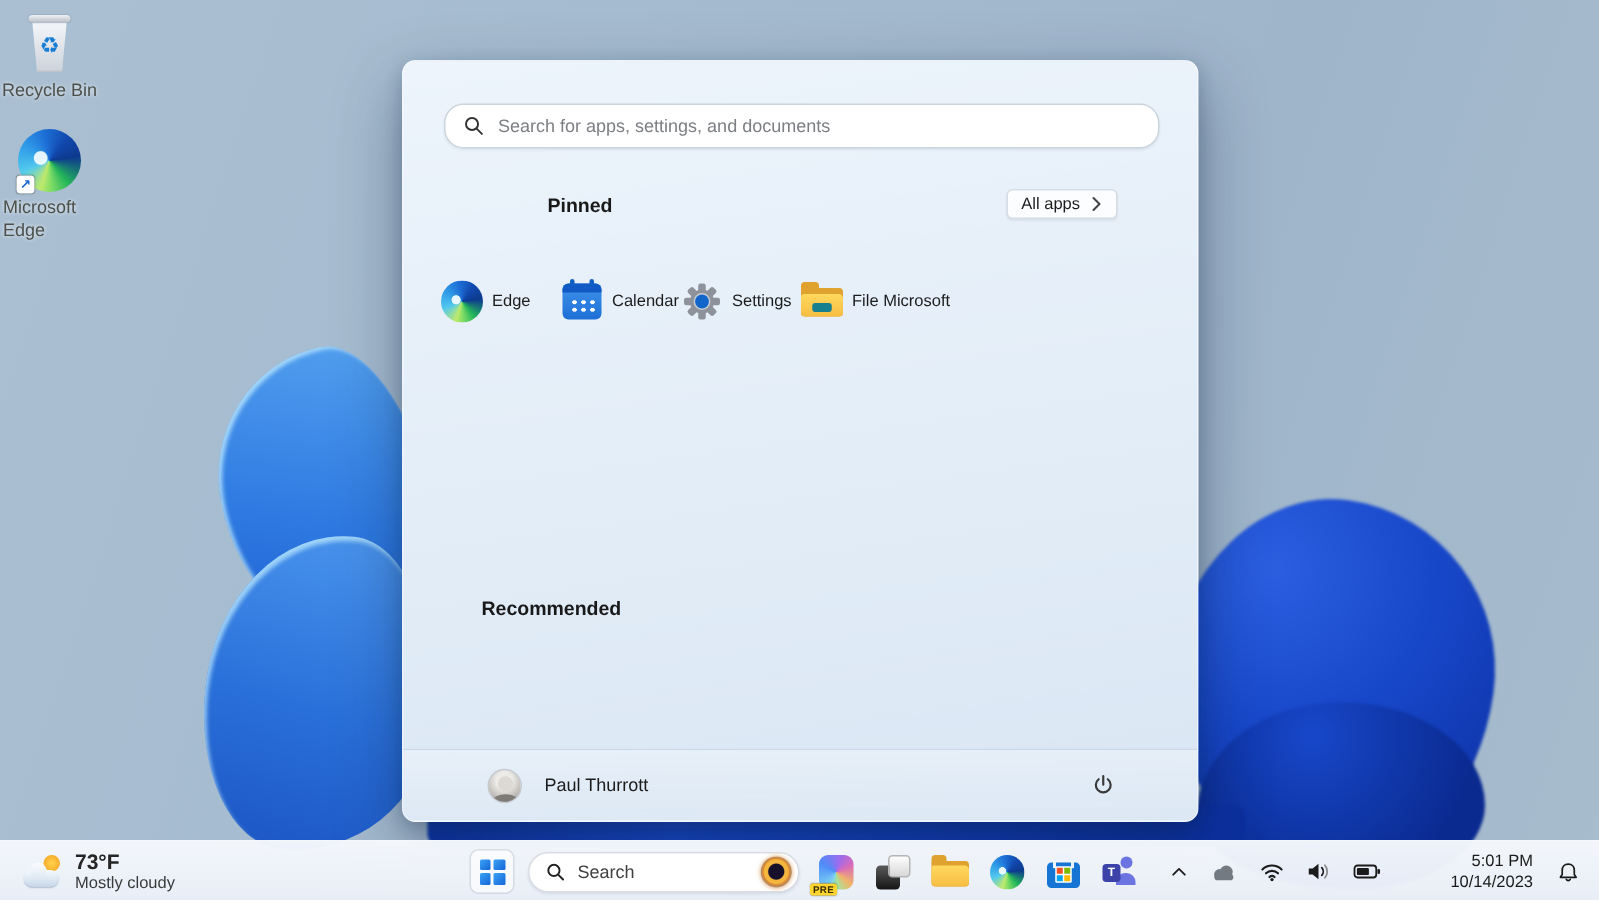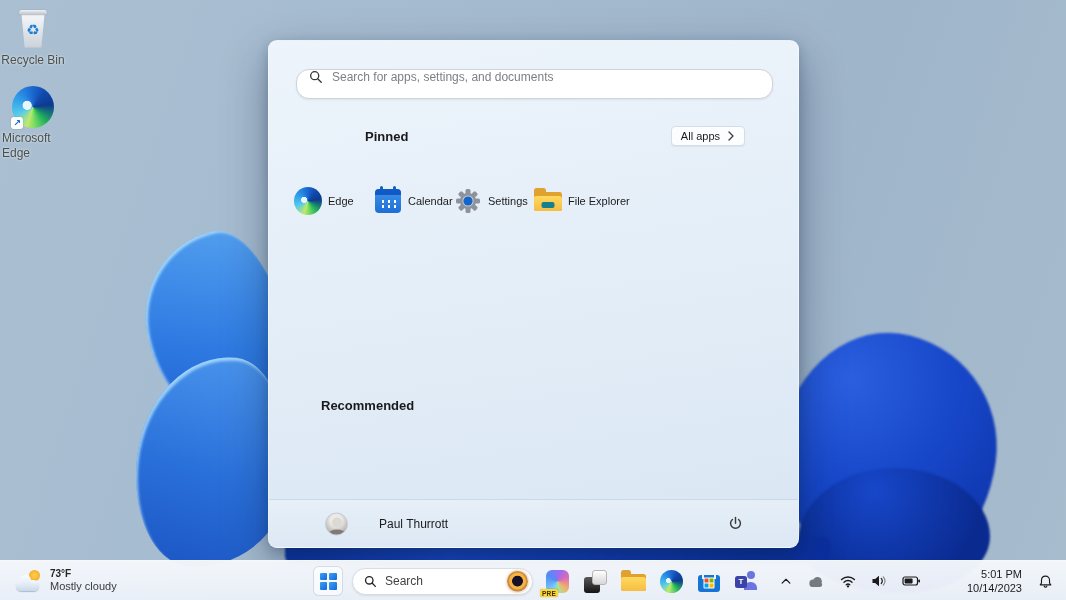--- a/index.html
+++ b/index.html
@@ -54,21 +54,21 @@
     border-radius:2.5px; box-shadow:0 0 1px rgba(0,0,0,.45); font-size:9px; line-height:12px;
     text-align:center; color:#1565d8; font-weight:bold; }
 
   
   .start-menu { position:absolute; z-index:5; left:268px; top:40px; width:531px; height:508px;
     border-radius:9px; border:1px solid rgba(255,255,255,.45);
     background:linear-gradient(172deg,#edf4fb 0%,#e4eef8 45%,#d9e6f3 100%);
     box-shadow:0 18px 45px rgba(10,30,60,.38), 0 4px 12px rgba(10,30,60,.22); }
   .sm-search { position:absolute; left:27px; top:28px; width:477px; height:25px;
     background:#fff; border:1px solid #ccd4dd; border-radius:13px;
-    display:flex; align-items:flex-end; gap:9px; padding:14px 12px;
+    display:flex; align-items:center; gap:9px; padding:14px 12px;
     box-shadow:0 1px 2px rgba(20,40,70,.08); }
   .sm-search input { flex:1; border:none; outline:none; background:transparent;
     font-size:12px; color:#333; font-family:inherit; }
   .sm-search input::placeholder { color:#7c7f84; }
   .sec-title { position:absolute; font-size:13px; font-weight:bold; color:#191919; }
   .t-pinned { left:52px; top:88px;margin-left:44px; }
   .t-reco { left:52px; top:357px; }
   .all-apps { position:absolute; right:53px; top:85px; display:flex; align-items:center; gap:7px;
     background:#fcfdfe; border:1px solid #d7dde4; border-radius:4px; padding:3px 9px;
     font-size:11px; color:#1b1b1b; cursor:pointer; box-shadow:0 1px 1px rgba(0,0,0,.06); }
@@ -102,21 +102,21 @@
   .fold-28 { width:28px; height:26px; }
   .fold-24 { width:25px; height:23px; }
   .folder .doc { position:absolute; left:50%; transform:translateX(-50%); bottom:5px;
     width:13px; height:6px; background:#17808f; border-radius:2px; z-index:2; }
 
   
   .sm-bottom { position:absolute; left:0; right:0; bottom:0; height:48px;
     border-top:1px solid rgba(40,70,110,.10); border-radius:0 0 9px 9px;
     background:linear-gradient(rgba(255,255,255,.30),rgba(222,233,245,.55)); }
   .user-chip { position:absolute; left:48px; top:50%; transform:translateY(-50%);
-    display:flex; align-items:center; gap:31px; padding:4px 8px; border-radius:5px; cursor:pointer; }
+    display:flex; align-items:center; gap:15px; padding:4px 8px; border-radius:5px; cursor:pointer; }
   .avatar { width:23px; height:23px; border-radius:50%; border:1px solid #c6cbd1; position:relative;
     overflow:hidden; background:radial-gradient(circle at 48% 32%,#ecebe8 0 30%,#c9c6c1 60%,#94918c 100%); }
   .avatar:before { content:""; position:absolute; left:50%; transform:translateX(-50%); top:4px;
     width:10px; height:10px; border-radius:50%; background:#dcd9d4; }
   .avatar:after { content:""; position:absolute; left:50%; transform:translateX(-50%); bottom:-4px;
     width:17px; height:9px; border-radius:50% 50% 0 0; background:#7e7b76; }
   .user-name { font-size:12px; color:#1b1b1b; }
   .power-btn { position:absolute; right:48px; top:50%; transform:translateY(-50%);
     width:30px; height:30px; display:flex; align-items:center; justify-content:center;
     border-radius:5px; cursor:pointer; }
@@ -128,21 +128,21 @@
   .weather { position:absolute; left:10px; top:0; height:40px; display:flex; align-items:center;
     gap:7px; padding:0 6px; cursor:pointer; }
   .wx-icon { position:relative; width:27px; height:26px; }
   .wx-icon .sun { position:absolute; top:2px; right:3px; width:11px; height:11px; border-radius:50%;
     background:radial-gradient(#ffd34d,#f49d1d); }
   .wx-icon .cloud { position:absolute; bottom:3px; left:0; width:23px; height:11px; border-radius:7px;
     background:linear-gradient(#f6fafd,#c8d8ea); box-shadow:0 1px 1px rgba(60,90,130,.35); }
   .wx-icon .cloud:before { content:""; position:absolute; top:-5px; left:4px; width:11px; height:11px;
     border-radius:50%; background:linear-gradient(#fbfdff,#dde8f3); }
   .wx-text { display:flex; flex-direction:column; line-height:1.2; }
-  .wx-temp { font-size:10px; font-weight:bold; color:#252525; }
+  .wx-temp { font-size:14px; font-weight:bold; color:#252525; }
   .wx-cond { font-size:11px; color:#3a3a3a; }
 
   .tb-center { position:absolute; left:314px; top:0; height:40px; display:flex;
     align-items:center; gap:10px; }
   .tb-btn { width:28px; height:28px; border-radius:5px; display:flex; align-items:center;
     justify-content:center; cursor:pointer; position:relative; }
   .start-btn { background:rgba(255,255,255,.62); box-shadow:0 0 0 1px rgba(160,175,195,.35); }
   .win-logo { width:17px; height:17px; display:grid; grid-template-columns:1fr 1fr;
     grid-template-rows:1fr 1fr; gap:1.6px; }
   .win-logo span { background:linear-gradient(135deg,#3aa3f5,#1565d8); border-radius:1px; }
@@ -269,21 +269,21 @@
         <div class="alabel">Settings</div>
       </div>
       <div class="app">
         <div class="app-icon">
           <div class="folder fold-28">
               <div class="back"></div>
               <div class="doc"></div>
               <div class="front"></div>
             </div>
         </div>
-        <div class="alabel">File Explorer</div>
+        <div class="alabel">File Microsoft</div>
       </div>
     </div>
 
     <div class="sec-title t-reco">Recommended</div>
 
     <div class="sm-bottom">
       <div class="user-chip">
         <div class="avatar"></div>
         <div class="user-name">Paul Thurrott</div>
       </div>

